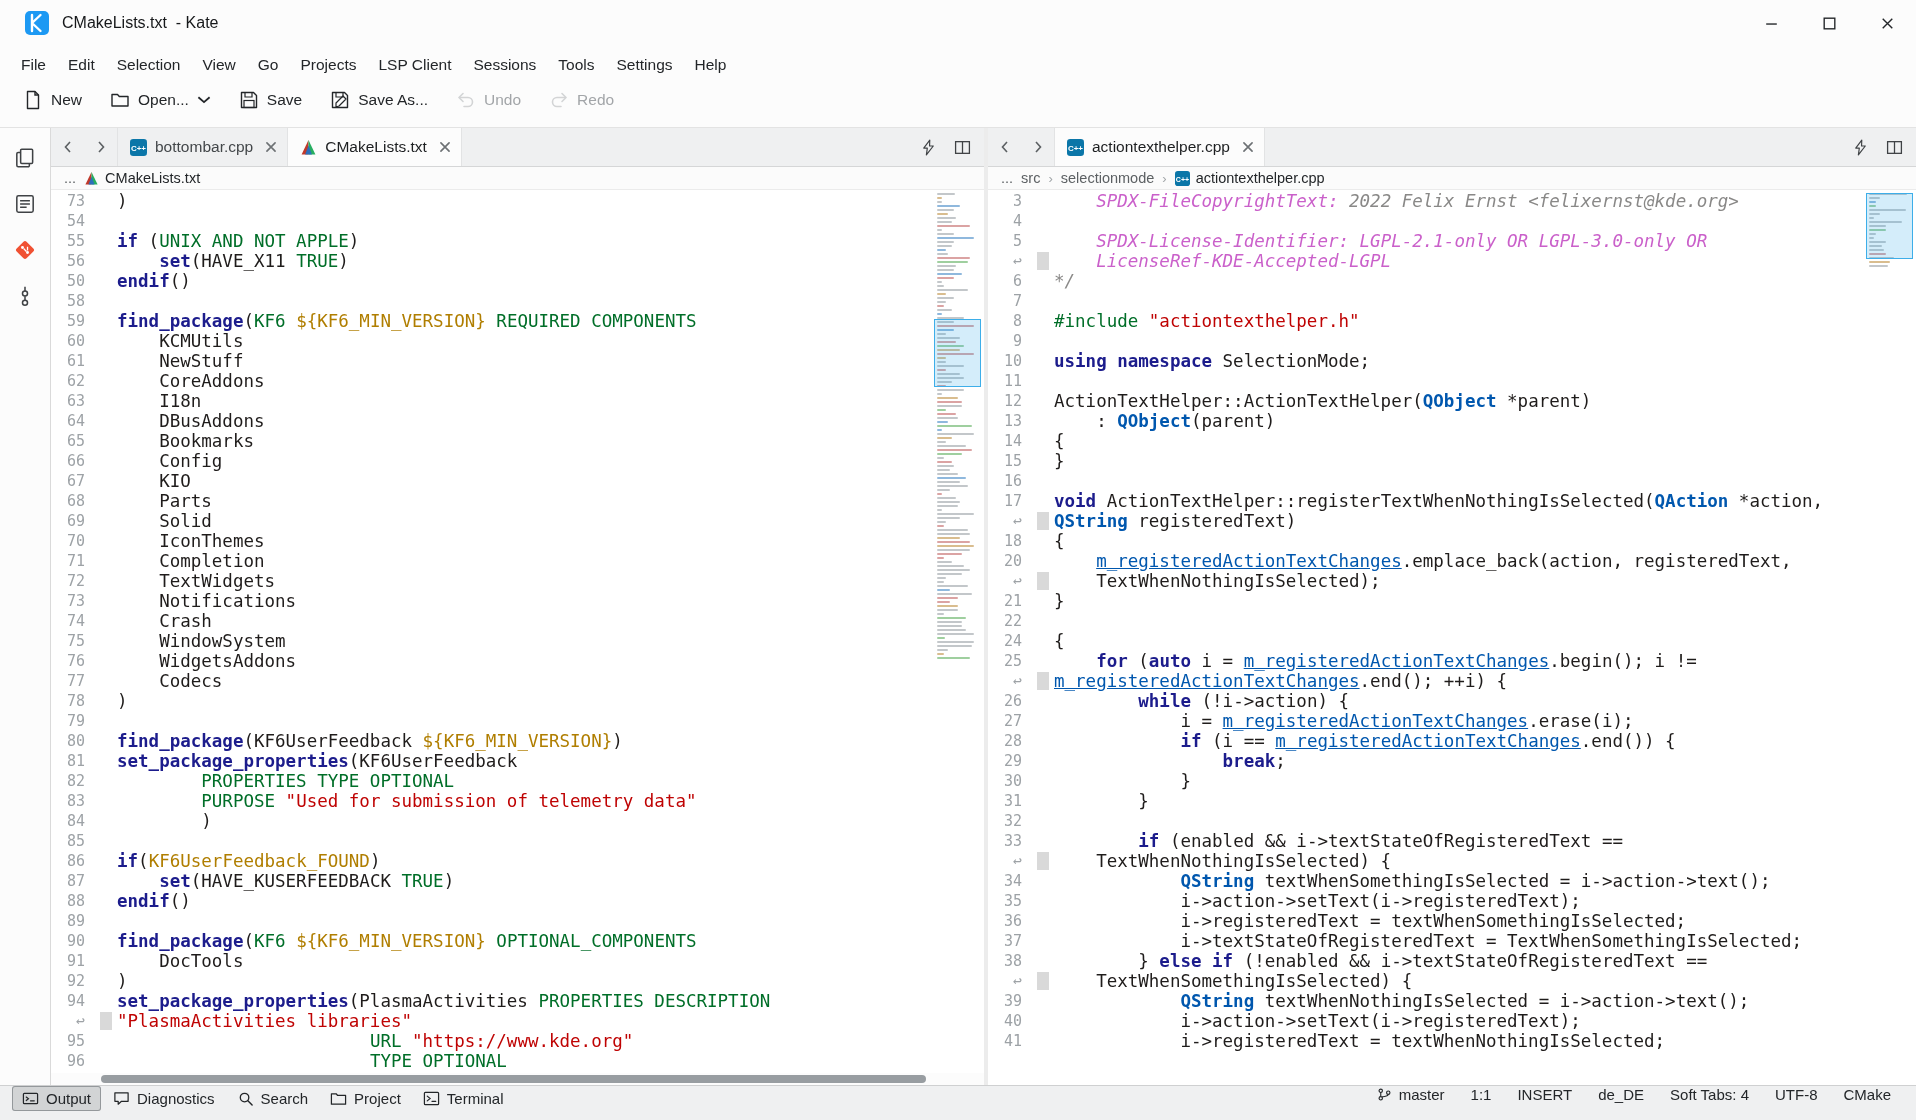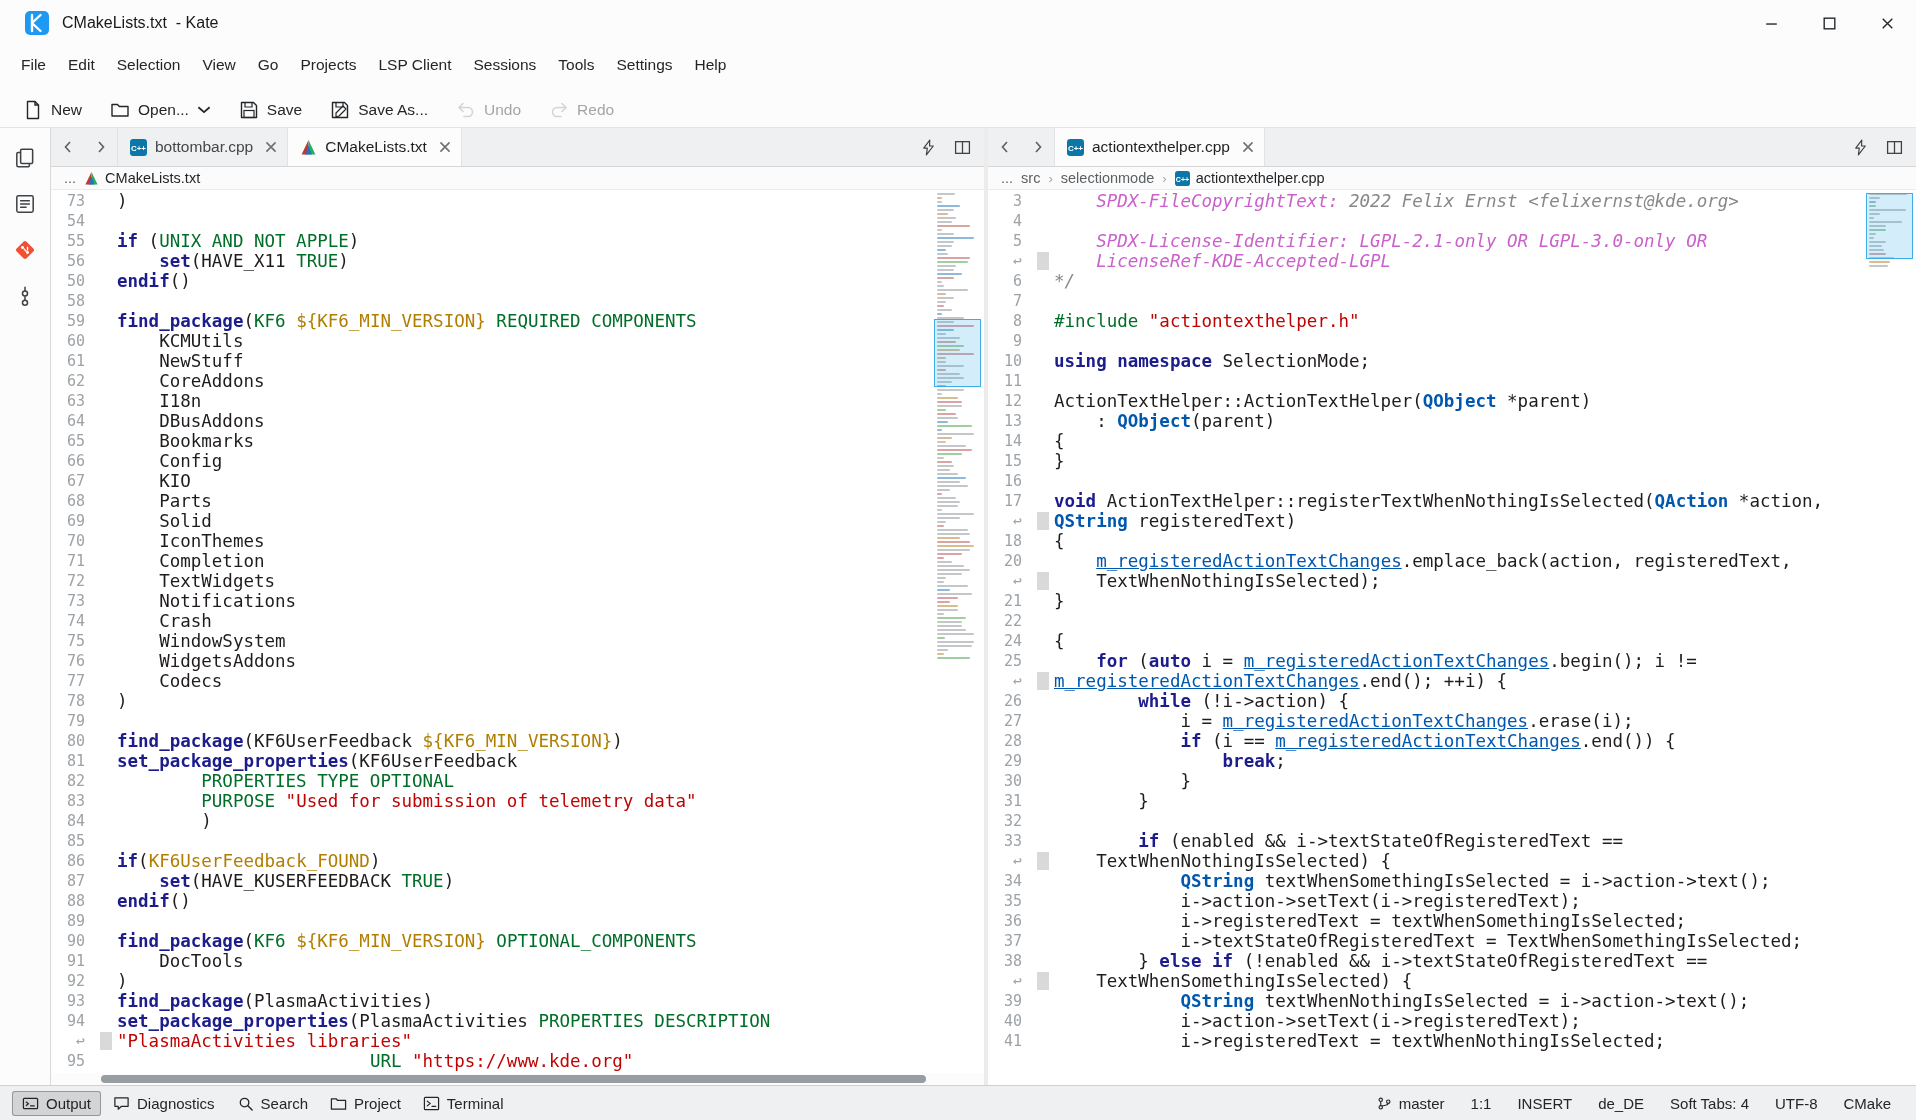--- a/index.html
+++ b/index.html
@@ -11,21 +11,21 @@
   .titlebar { height:46px; flex:none; display:flex; align-items:center; padding-left:24px; gap:12px; background:#fcfcfc; }
   .title { font-size:16px; color:#16181a; white-space:pre; }
   .win-controls { margin-left:auto; display:flex; height:100%; }
   .win-controls button { width:58px; height:100%; border:none; background:transparent; display:flex; align-items:center; justify-content:center; color:#232629; cursor:default; }
 
   
   .menubar { height:37px; flex:none; display:flex; align-items:center; padding-left:10px; background:#fcfcfc; }
   .menubar button { border:none; background:none; font:15.5px "Liberation Sans",sans-serif; padding:7px 11px; color:#232629; }
 
   
-  .toolbar { height:45px; flex:none; display:flex; align-items:flex-end; padding-left:12px; gap:6px; background:#fcfcfc; border-bottom:1px solid #e3e3e3; }
+  .toolbar { height:45px; flex:none; display:flex; align-items:flex-start; padding-left:12px; gap:6px; background:#fcfcfc; border-bottom:1px solid #e3e3e3; }
   .tb-btn { display:flex; align-items:center; gap:8px; border:none; background:none; font:15.5px "Liberation Sans",sans-serif; padding:7px 11px; border-radius:4px; color:#232629; }
   .tb-btn.disabled { color:#a2a5a8; }
   .tb-btn.disabled .icn { opacity:.45; }
 
   
   .main { flex:1; display:flex; min-height:0; }
   .dock { width:51px; flex:none; border-right:1px solid #dadada; display:flex; flex-direction:column; align-items:center; padding-top:12px; gap:10px; background:#fcfcfc; }
   .dock button { width:38px; height:36px; border:none; background:none; display:flex; align-items:center; justify-content:center; color:#3f4245; }
   .splitter { width:4px; flex:none; background:#ececec; }
   .pane { display:flex; flex-direction:column; min-width:0; background:#fff; }
@@ -71,21 +71,21 @@
   
   .minimap { width:50px; flex:none; position:relative; padding:3px 6px 0 3px; }
   .mrow { height:2px; margin-bottom:2px; border-radius:1px; }
   .mviewport { position:absolute; left:0; right:3px; border:1px solid var(--accent,#3daee9); background:rgba(61,174,233,.22); }
 
   
   .hscroll { height:12px; flex:none; position:relative; background:#fcfcfc; }
   .hthumb { position:absolute; top:2px; left:50px; right:58px; height:8px; border-radius:4px; background:#989da1; }
 
   
-  .statusbar { height:35px; flex:none; display:flex; align-items:center; background:#eff0f1; border-top:1px solid #cfd0d1; padding:0 12px; gap:2px; }
+  .statusbar { height:35px; flex:none; display:flex; align-items:flex-start; background:#eff0f1; border-top:1px solid #cfd0d1; padding:0 12px; gap:2px; }
   .sb-btn { display:flex; align-items:center; gap:7px; border:none; background:none; padding:4px 10px; border-radius:3px; font:15px "Liberation Sans",sans-serif; color:#232629; }
   .sb-btn.pressed { background:#d2d4d5; box-shadow:inset 0 0 0 1px #94989b; }
   .sb-right { margin-left:auto; display:flex; align-items:center; }
   .sb-item { padding:0 13px; display:flex; gap:7px; align-items:center; font-size:15px; color:#232629; }
 
   .icn { display:inline-flex; align-items:center; justify-content:center; }
   .icn svg { display:block; }
   .sz14 svg { width:14px; height:14px; } .sz15 svg { width:15px; height:15px; }
   .sz17 svg { width:17px; height:17px; } .sz20 svg { width:20px; height:20px; }
   .sz24 svg { width:24px; height:24px; } .sz26 svg { width:26px; height:26px; }
@@ -516,25 +516,20 @@
             </div>
             <div class="row">
               <span class="ln">91</span>
               <span class="bcol"></span>
               <span class="code"><span class="sg-p">    DocTools</span></span>
             </div>
             <div class="row">
               <span class="ln">92</span>
               <span class="bcol"></span>
               <span class="code"><span class="sg-p">)</span></span>
-            </div>
-            <div class="row">
-              <span class="ln">93</span>
-              <span class="bcol"></span>
-              <span class="code"><span class="sg-k">find_package</span><span class="sg-p">(PlasmaActivities)</span></span>
             </div>
             <div class="row">
               <span class="ln">94</span>
               <span class="bcol"></span>
               <span class="code"><span class="sg-k">set_package_properties</span><span class="sg-p">(PlasmaActivities </span><span class="sg-sp">PROPERTIES DESCRIPTION</span></span>
             </div>
             <div class="row wrapped">
               <span class="ln">↩</span>
               <span class="bcol"></span>
               <span class="code"><span class="sg-st">"PlasmaActivities libraries"</span></span>

